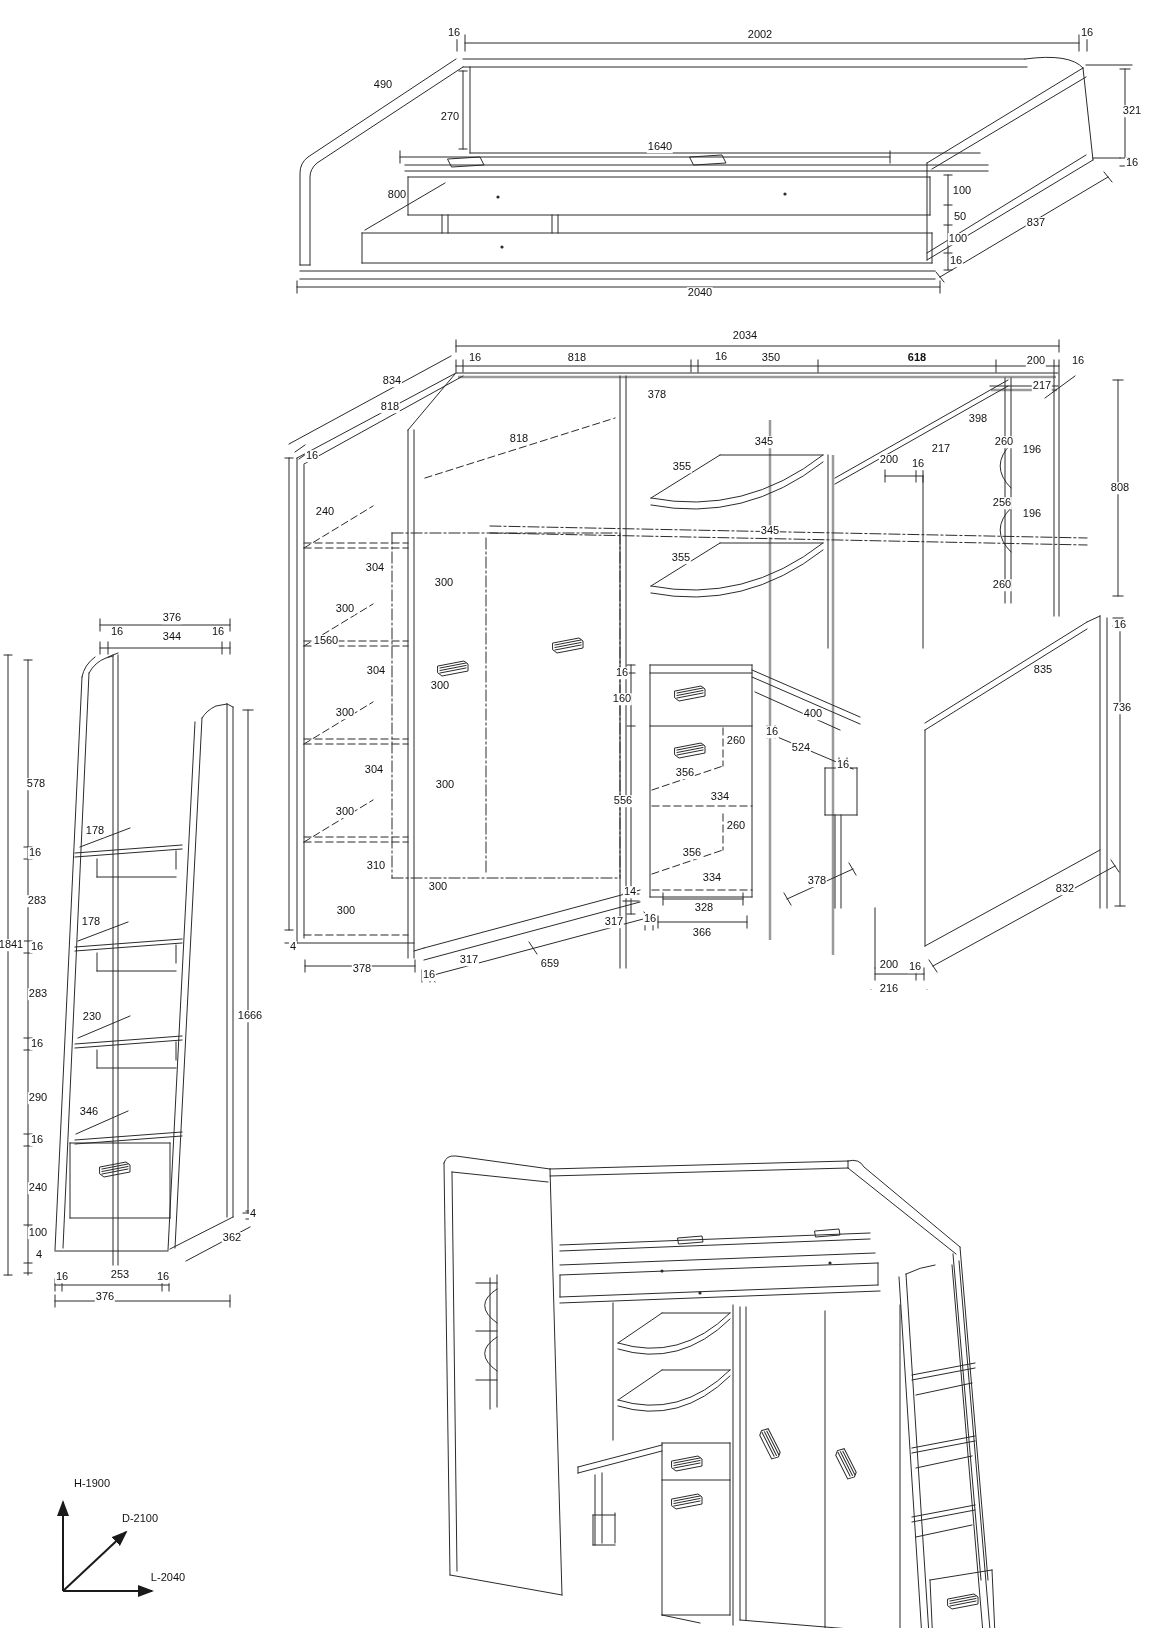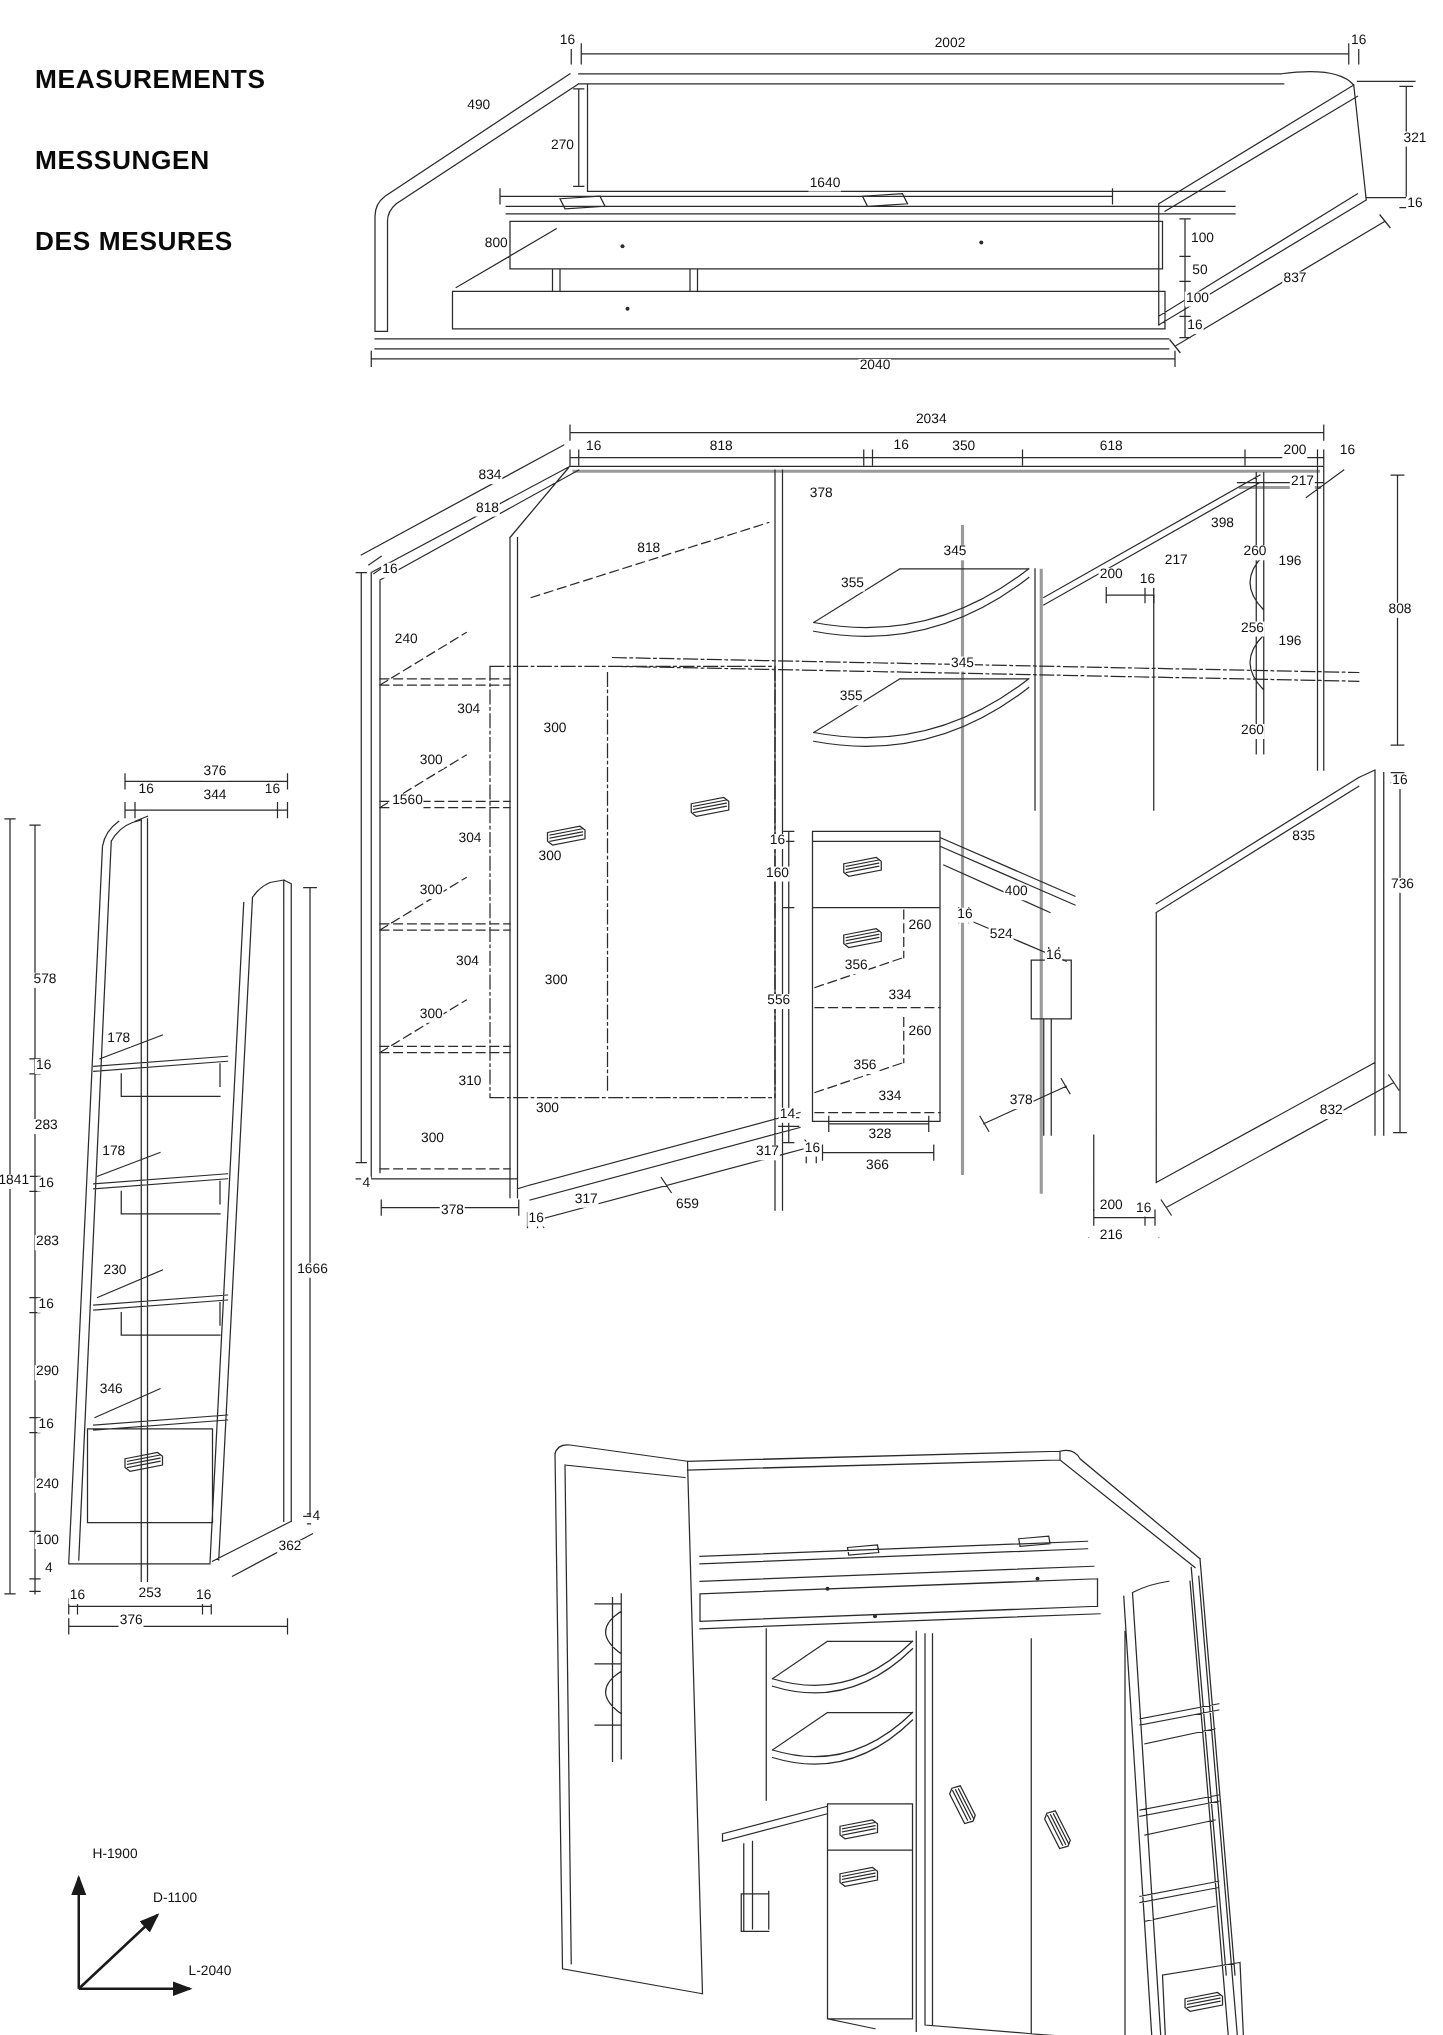--- a/index.html
+++ b/index.html
@@ -26,25 +26,20 @@
 
   <svg width="0" height="0" style="position:absolute">
     <defs>
       <g id="hh">
         <path class="ln" d="M0,6 L26,1 L30,4 L30,11 L4,16 L0,13 Z"></path>
         <path class="ln" d="M2,8 L28,3 M2,10.5 L28,5.5 M2,13 L28,8"></path>
       </g>
     </defs>
   </svg>
 
-  <div class="titleblock">
-    <div>MEASUREMENTS</div>
-    <div>MESSUNGEN</div>
-    <div>DES MESURES</div>
-  </div>
 
   <div class="view" style="left:280px;top:25px;width:874px;height:280px">
     <svg width="874" height="280" viewBox="0 0 874 280">
       <path class="ln" d="M177,10 V26 M185,10 V26 M185,18 H799 M799,10 V26 M807,10 V26
         M183,46 V124 M179,46 H187 M179,124 H187
         M120,126 V138 M120,132 H610 M610,126 V138
         M17,256 V268 M17,262 H660 M660,256 V268
         M845,44 V133 M840,44 H850 M840,133 H850 M840,141 H850 M806,40 H852 M813,133 H840
         M668,150 V245 M664,150 H672 M664,180 H672 M664,200 H672 M664,228 H672 M664,245 H672
         M660,252 L828,152 M656,247 L664,257 M824,147 L832,157"></path>
@@ -131,21 +126,21 @@
       <use href="#hh" x="163" y="342"></use>
       <use href="#hh" x="278" y="319"></use>
       <use href="#hh" x="400" y="367"></use>
       <use href="#hh" x="400" y="424"></use>
     </svg>
   <span class="dim" style="left: 470px; top: 18px;">2034</span>
       <span class="dim" style="left: 200px; top: 40px;">16</span>
       <span class="dim" style="left: 302px; top: 40px;">818</span>
       <span class="dim" style="left: 446px; top: 39px;">16</span>
       <span class="dim" style="left: 496px; top: 40px;">350</span>
-      <span class="dim" style="left: 614px; top: 40px;">618</span>
+      <span class="dim" style="left: 642px; top: 40px; font-weight: bold;">618</span>
       <span class="dim" style="left: 761px; top: 43px;">200</span>
       <span class="dim" style="left: 803px; top: 43px;">16</span>
       <span class="dim" style="left: 117px; top: 63px;">834</span>
       <span class="dim" style="left: 115px; top: 89px;">818</span>
       <span class="dim" style="left: 382px; top: 77px;">378</span>
       <span class="dim" style="left: 767px; top: 68px;">217</span>
       <span class="dim" style="left: 703px; top: 101px;">398</span>
       <span class="dim" style="left: 729px; top: 124px;">260</span>
       <span class="dim" style="left: 757px; top: 132px;">196</span>
       <span class="dim" style="left: 37px; top: 138px;">16</span>
@@ -303,17 +298,17 @@
       <defs>
         <marker id="arr" markerWidth="10" markerHeight="10" refX="7" refY="3" orient="auto">
           <path d="M0,0 L8,3 L0,6 Z" fill="#1a1a1a"></path>
         </marker>
       </defs>
       <path d="M23,123 V34" stroke="#1a1a1a" stroke-width="2" marker-end="url(#arr)"></path>
       <path d="M23,123 L86,64" stroke="#1a1a1a" stroke-width="2" marker-end="url(#arr)"></path>
       <path d="M23,123 H112" stroke="#1a1a1a" stroke-width="2" marker-end="url(#arr)"></path>
     </svg>
   <span class="dim" style="left: 52px; top: 16px;">H-1900</span>
-      <span class="dim" style="left: 100px; top: 51px;">D-1100</span>
+      <span class="dim" style="left: 100px; top: 51px;">D-2100</span>
       <span class="dim" style="left: 128px; top: 110px;">L-2040</span>
     </div>
 
 </div>
 
 </body></html>

